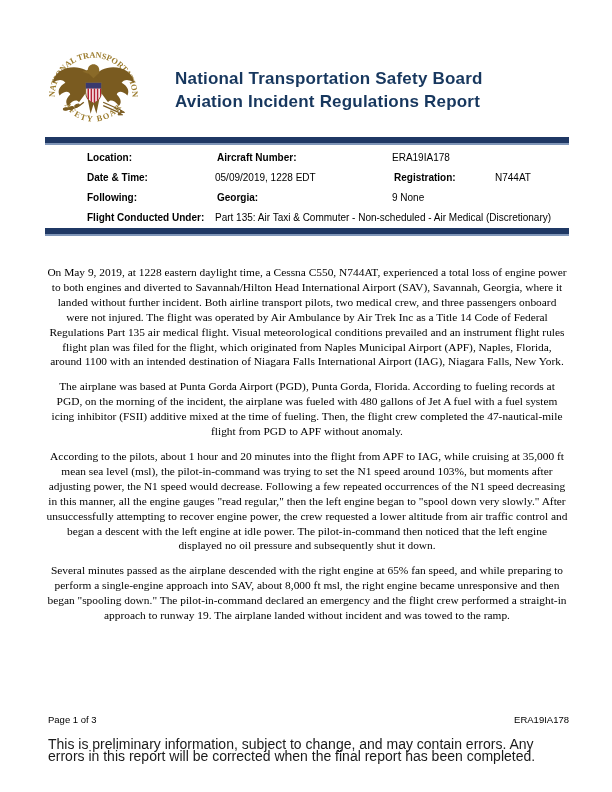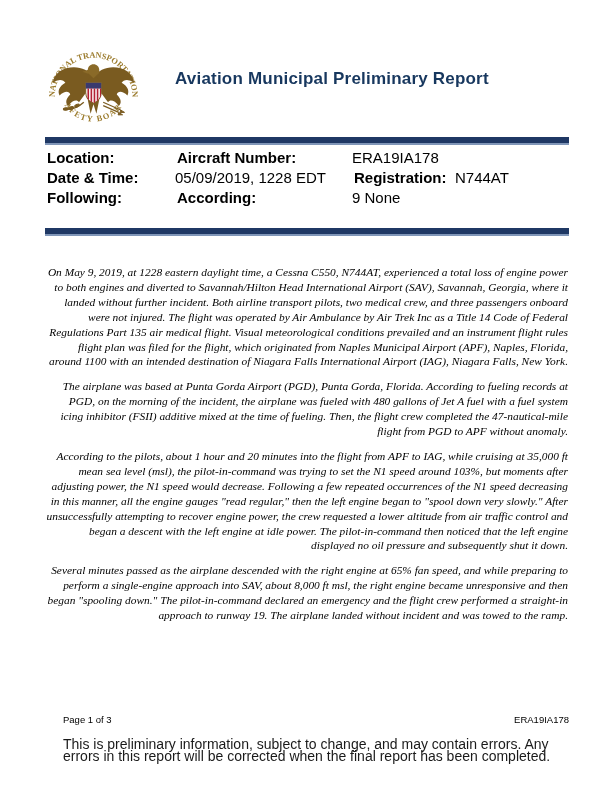--- a/index.html
+++ b/index.html
@@ -19,35 +19,34 @@
   .rule{
     position:absolute;left:45px;right:43px;height:6px;background:#1F3864;
     border-bottom:2px solid #8096B8;
   }
   .rule-1{top:137px;}
   .rule-2{top:228px;}
   
   .meta{position:absolute;top:148px;left:45px;right:43px;}
   .meta-row{
     display:grid;grid-template-columns:130px 177px 103px 1fr;
-    font-size:15px;line-height:12px;padding:4px 0;align-items:baseline;
+    font-size:10px;line-height:12px;padding:4px 0;align-items:baseline;margin-left:40px;
   }
   .meta-label{font-weight:bold;padding-left:2px;}
   .meta-value{font-weight:normal;}
   .meta-value.span3{grid-column:2 / 5;}
   
   .body-text{position:absolute;top:265px;left:46px;right:44px;}
   .body-text p{
     font-family:"Liberation Serif","DejaVu Serif",serif;
     font-size:11.4px;line-height:14.9px;margin:0 0 10px 0;color:#000;
-    text-align:right;
-    font-style:italic;
+    text-align:center;
   }
   
-  .footer{position:absolute;left:63px;right:43px;top:714px;}
+  .footer{position:absolute;left:48px;right:43px;top:714px;}
   .footer-row{display:flex;justify-content:space-between;font-size:9.5px;}
   .disclaimer{
     margin:13px 0 0 0;font-size:14px;line-height:12px;color:#1a1a1a;max-width:540px;
   }
   
   .seal-arc-text{
     font-family:"Liberation Serif",serif;font-size:8.6px;font-weight:bold;
     fill:#9C7C2E;
   }
 </style>
@@ -101,42 +100,47 @@
         <g stroke="#7A5B20" fill="#7A5B20">
           <line x1="60" y1="60" x2="78" y2="68" stroke-width="1.2"></line>
           <line x1="60" y1="63.5" x2="76" y2="70.5" stroke-width="1.2"></line>
           <path d="M78,68 L82,70.5 L77.4,70.6 Z"></path>
           <path d="M76,70.5 L80,73 L75.4,73.1 Z"></path>
         </g>
       </g>
     </svg>
 
     <div class="title-block">
-      <div class="title-line">Aviation Municipal Preliminary Report</div>
+      <div class="title-line">National Transportation Safety Board</div>
+      <div class="title-line">Aviation Incident Regulations Report</div>
     </div>
   </header>
 
   <div class="rule rule-1"></div>
 
   <section class="meta">
     <div class="meta-row">
       <span class="meta-label">Location:</span>
       <span class="meta-label">Aircraft Number:</span>
       <span class="meta-value">ERA19IA178</span>
     </div>
     <div class="meta-row">
       <span class="meta-label">Date &amp; Time:</span>
       <span class="meta-value">05/09/2019, 1228 EDT</span>
       <span class="meta-label">Registration:</span>
       <span class="meta-value">N744AT</span>
     </div>
     <div class="meta-row">
       <span class="meta-label">Following:</span>
-      <span class="meta-label">According:</span>
+      <span class="meta-label">Georgia:</span>
       <span class="meta-value">9 None</span>
+    </div>
+    <div class="meta-row">
+      <span class="meta-label">Flight Conducted Under:</span>
+      <span class="meta-value span3">Part 135: Air Taxi &amp; Commuter - Non-scheduled - Air Medical (Discretionary)</span>
     </div>
   </section>
 
   <div class="rule rule-2"></div>
 
   <main class="body-text">
     <p>On May 9, 2019, at 1228 eastern daylight time, a Cessna C550, N744AT, experienced a total loss of engine power to both engines and diverted to Savannah/Hilton Head International Airport (SAV), Savannah, Georgia, where it landed without further incident. Both airline transport pilots, two medical crew, and three passengers onboard were not injured. The flight was operated by Air Ambulance by Air Trek Inc as a Title 14 Code of Federal Regulations Part 135 air medical flight. Visual meteorological conditions prevailed and an instrument flight rules flight plan was filed for the flight, which originated from Naples Municipal Airport (APF), Naples, Florida, around 1100 with an intended destination of Niagara Falls International Airport (IAG), Niagara Falls, New York.</p>
     <p>The airplane was based at Punta Gorda Airport (PGD), Punta Gorda, Florida. According to fueling records at PGD, on the morning of the incident, the airplane was fueled with 480 gallons of Jet A fuel with a fuel system icing inhibitor (FSII) additive mixed at the time of fueling. Then, the flight crew completed the 47-nautical-mile flight from PGD to APF without anomaly.</p>
     <p>According to the pilots, about 1 hour and 20 minutes into the flight from APF to IAG, while cruising at 35,000 ft mean sea level (msl), the pilot-in-command was trying to set the N1 speed around 103%, but moments after adjusting power, the N1 speed would decrease. Following a few repeated occurrences of the N1 speed decreasing in this manner, all the engine gauges "read regular," then the left engine began to "spool down very slowly." After unsuccessfully attempting to recover engine power, the crew requested a lower altitude from air traffic control and began a descent with the left engine at idle power. The pilot-in-command then noticed that the left engine displayed no oil pressure and subsequently shut it down.</p>
     <p>Several minutes passed as the airplane descended with the right engine at 65% fan speed, and while preparing to perform a single-engine approach into SAV, about 8,000 ft msl, the right engine became unresponsive and then began "spooling down." The pilot-in-command declared an emergency and the flight crew performed a straight-in approach to runway 19. The airplane landed without incident and was towed to the ramp.</p>

